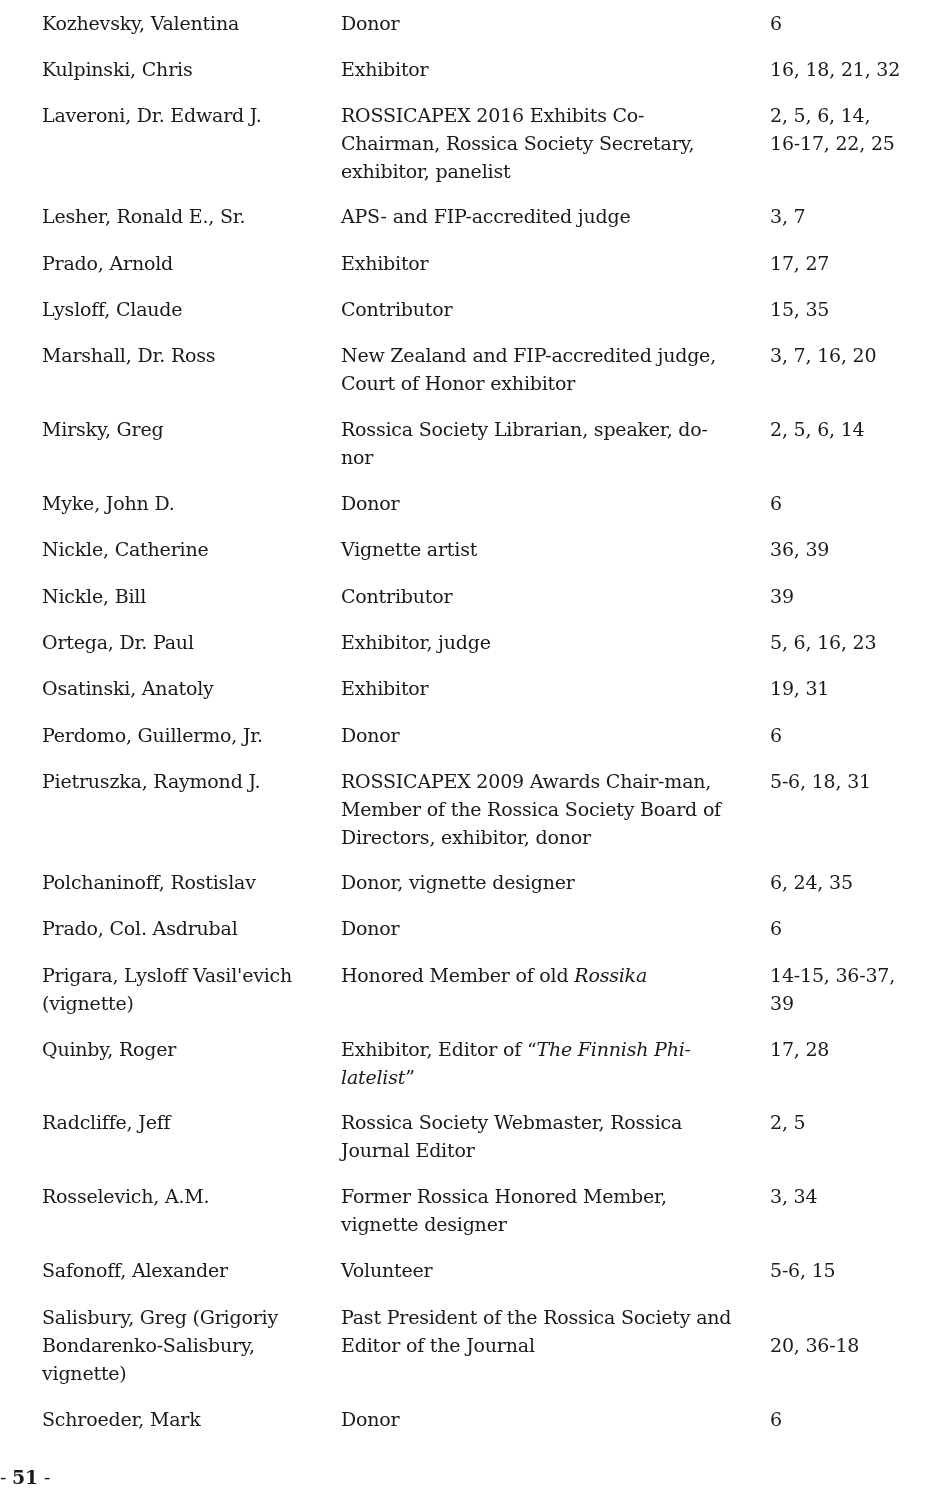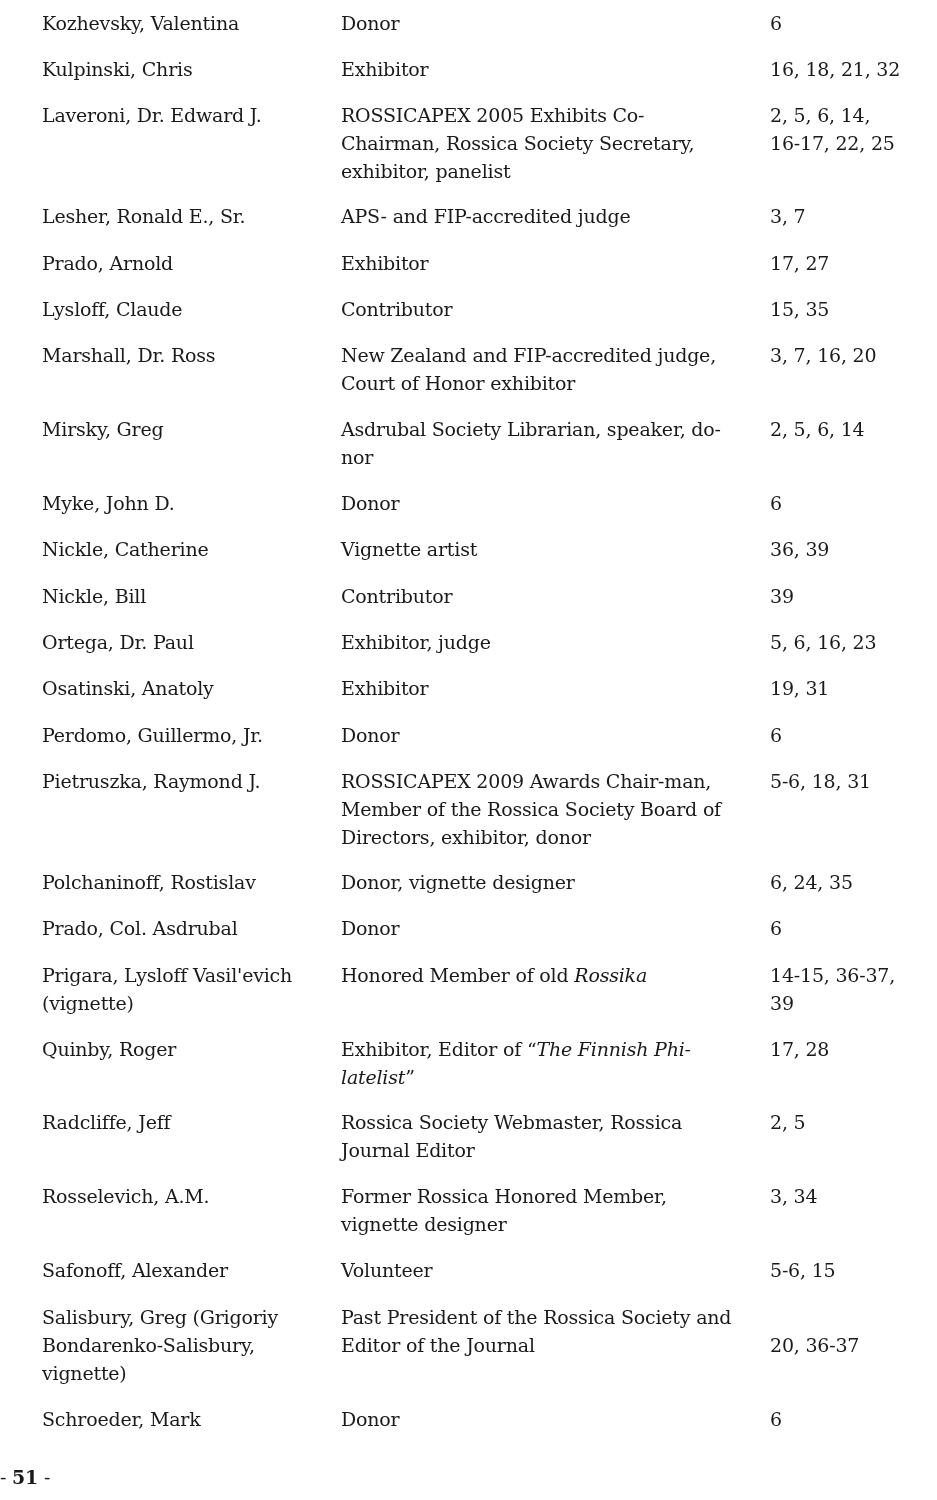--- a/index.html
+++ b/index.html
@@ -62,21 +62,21 @@
   </div>
 
   <div class="row" style="top:55px">
     <div class="cell name">Kulpinski, Chris</div>
     <div class="cell role">Exhibitor</div>
     <div class="cell pages">16, 18, 21, 32</div>
   </div>
 
   <div class="row" style="top:101px">
     <div class="cell name">Laveroni, Dr. Edward J.</div>
-    <div class="cell role">ROSSICAPEX 2005 Exhibits Co-Chairman, Rossica Society Secretary, exhibitor, panelist</div>
+    <div class="cell role">ROSSICAPEX 2016 Exhibits Co-Chairman, Rossica Society Secretary, exhibitor, panelist</div>
     <div class="cell pages" style="width:125px">2, 5, 6, 14, 16-17, 22, 25</div>
   </div>
 
   <div class="row" style="top:202px">
     <div class="cell name">Lesher, Ronald E., Sr.</div>
     <div class="cell role">APS- and FIP-accredited judge</div>
     <div class="cell pages">3, 7</div>
   </div>
 
   <div class="row" style="top:249px">
@@ -92,21 +92,21 @@
   </div>
 
   <div class="row" style="top:341px">
     <div class="cell name">Marshall, Dr. Ross</div>
     <div class="cell role">New Zealand and FIP-accredited judge, Court of Honor exhibitor</div>
     <div class="cell pages">3, 7, 16, 20</div>
   </div>
 
   <div class="row" style="top:415px">
     <div class="cell name">Mirsky, Greg</div>
-    <div class="cell role">Asdrubal Society Librarian, speaker, do-nor</div>
+    <div class="cell role">Rossica Society Librarian, speaker, do-nor</div>
     <div class="cell pages">2, 5, 6, 14</div>
   </div>
 
   <div class="row" style="top:489px">
     <div class="cell name">Myke, John D.</div>
     <div class="cell role">Donor</div>
     <div class="cell pages">6</div>
   </div>
 
   <div class="row" style="top:535px">
@@ -183,21 +183,21 @@
 
   <div class="row" style="top:1256px">
     <div class="cell name">Safonoff, Alexander</div>
     <div class="cell role">Volunteer</div>
     <div class="cell pages">5-6, 15</div>
   </div>
 
   <div class="row" style="top:1303px">
     <div class="cell name" style="width:265px">Salisbury, Greg (Grigoriy Bondarenko-Salisbury, vignette)</div>
     <div class="cell role">Past President of the Rossica Society and Editor of the Journal</div>
-    <div class="cell pages" style="top:28px">20, 36-37</div>
+    <div class="cell pages" style="top:28px">20, 36-18</div>
   </div>
 
   <div class="row" style="top:1405px">
     <div class="cell name">Schroeder, Mark</div>
     <div class="cell role">Donor</div>
     <div class="cell pages">6</div>
   </div>
 
   <div class="page-number"><span>- </span><b>51</b><span> -</span></div>
 

